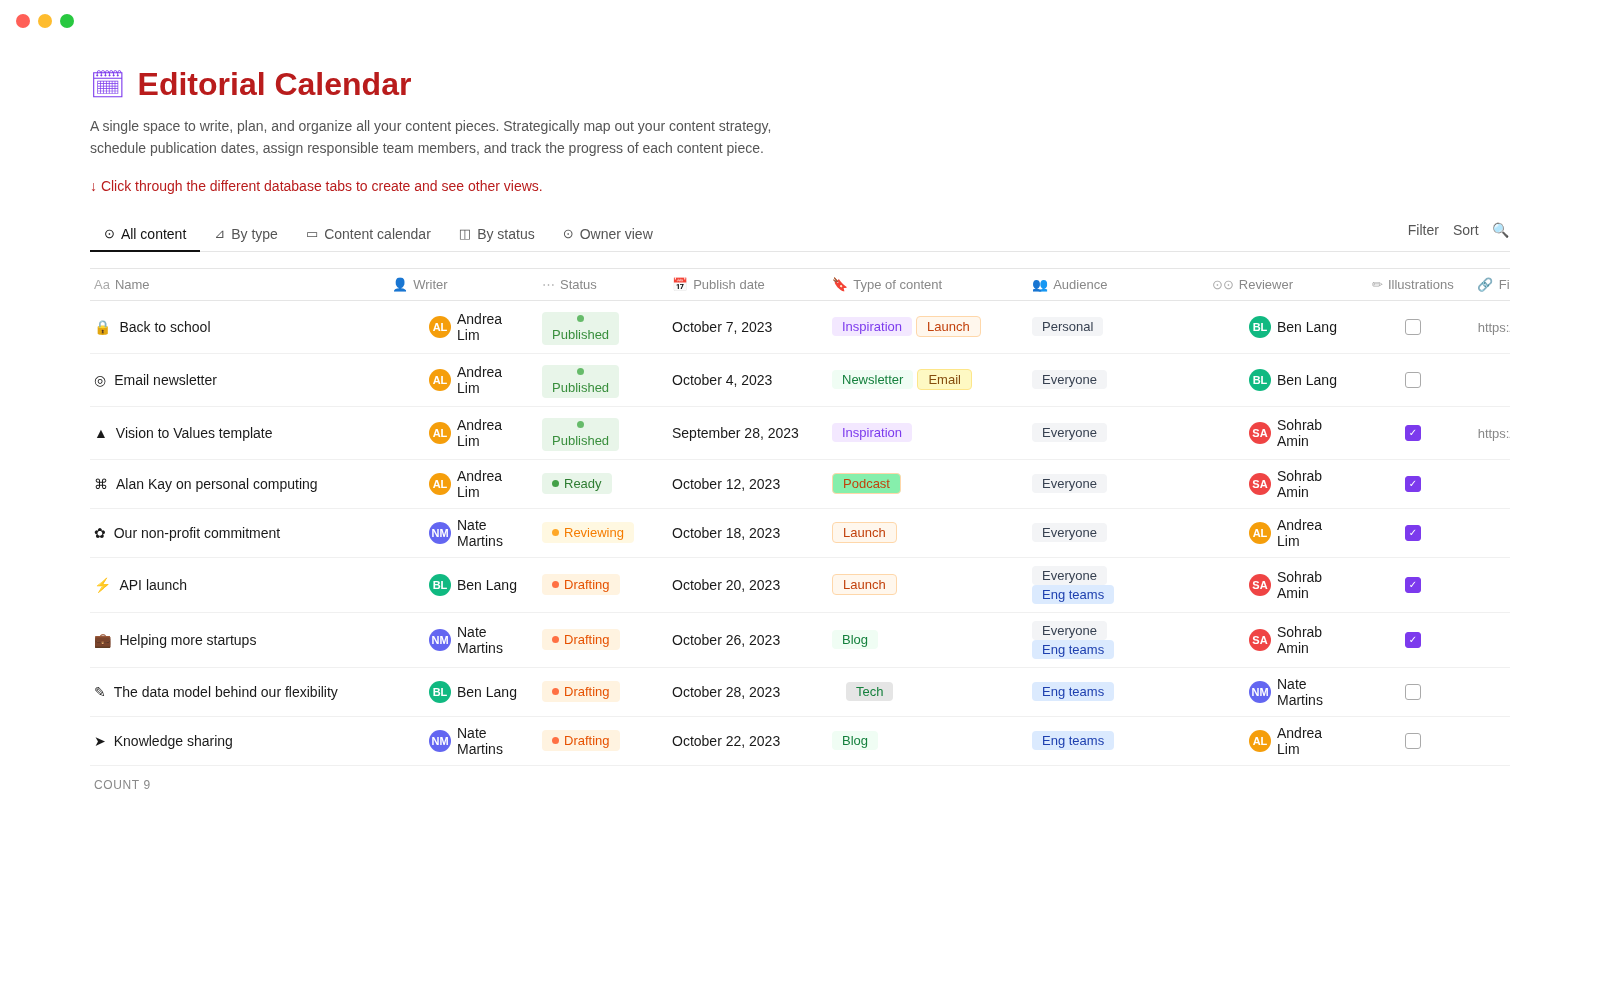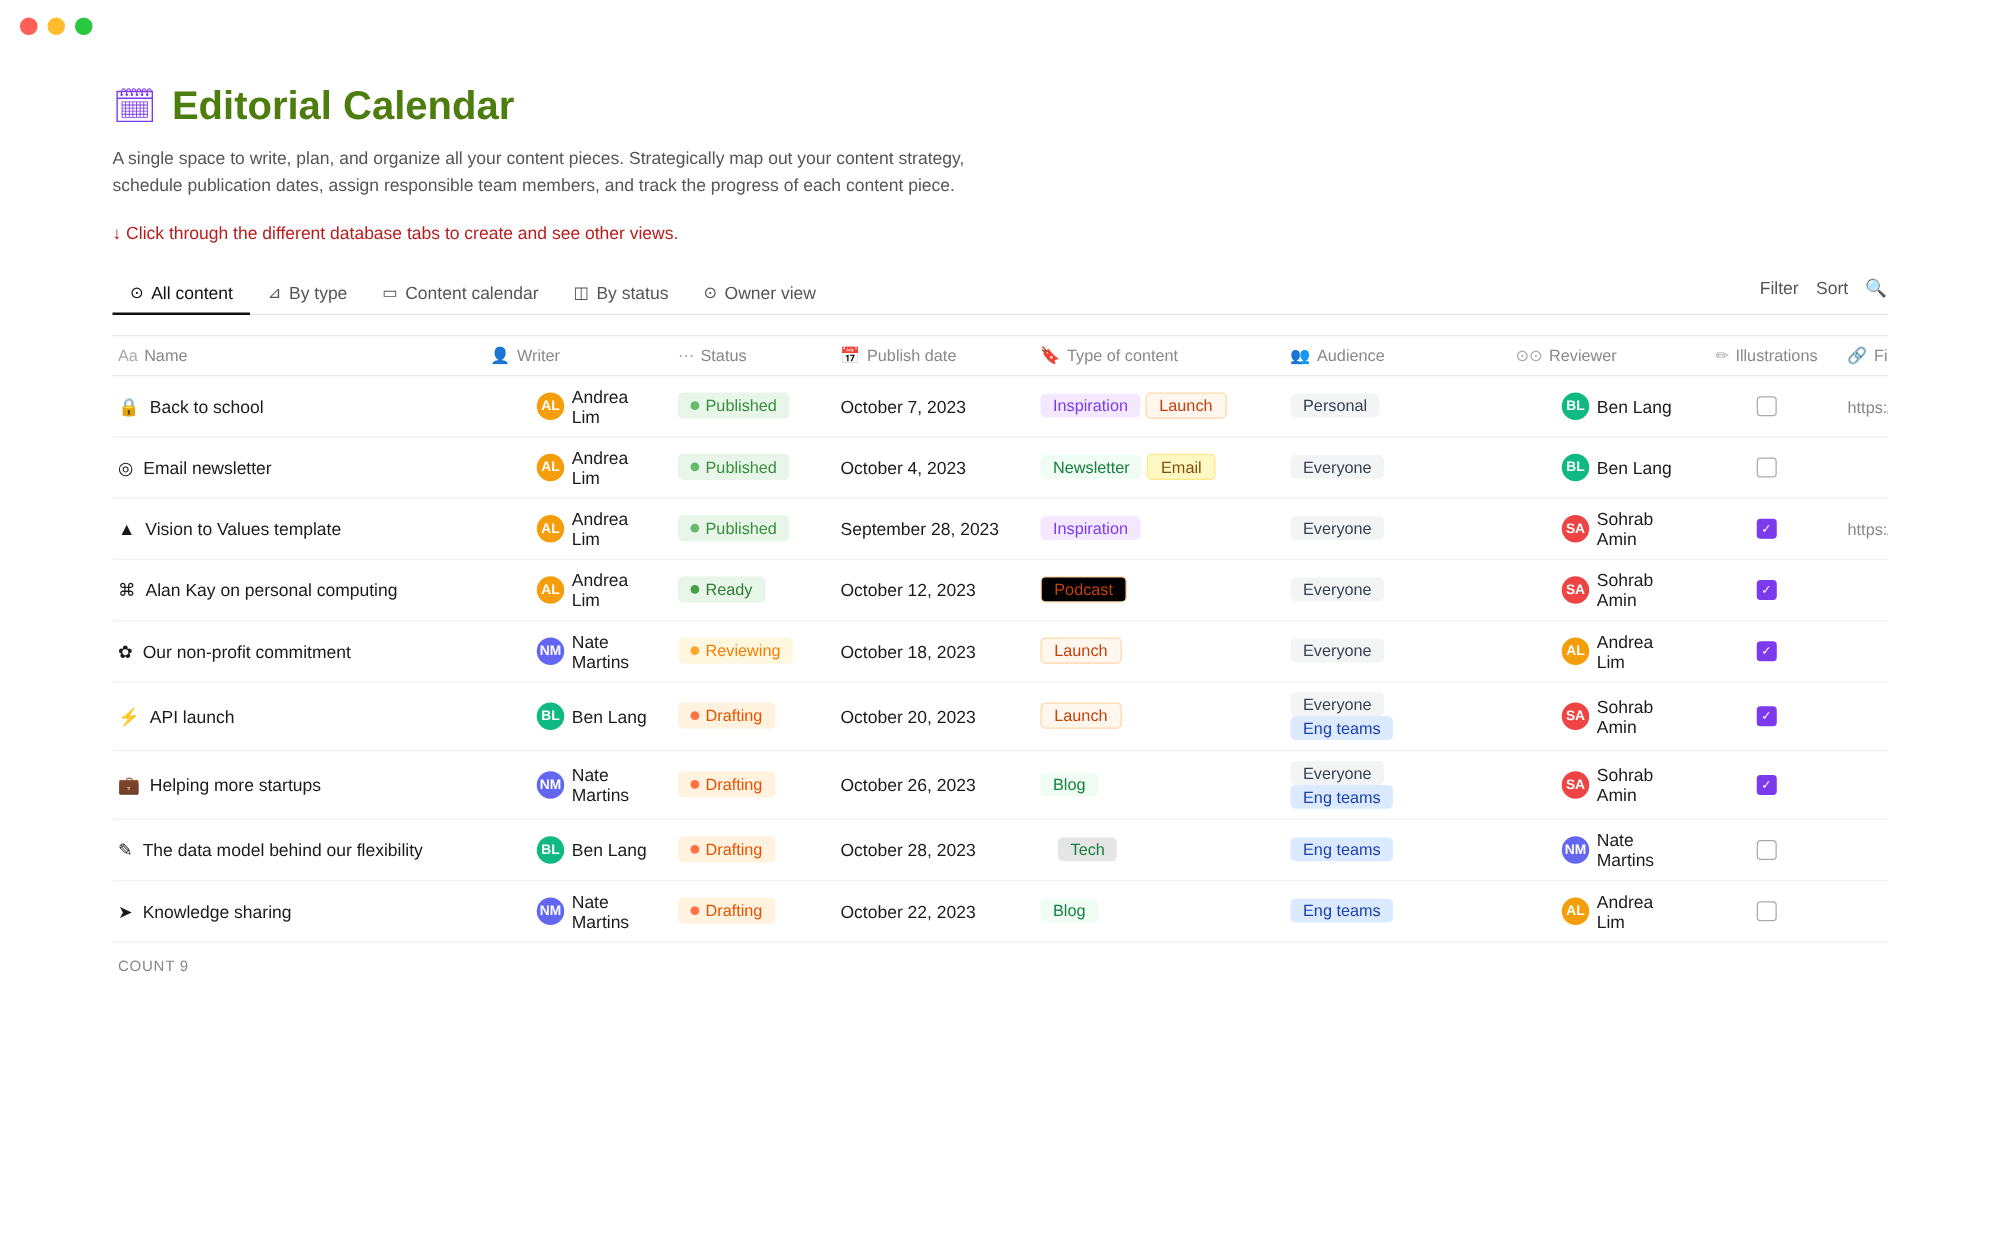--- a/index.html
+++ b/index.html
@@ -37,21 +37,21 @@
       gap: 12px;
       margin-bottom: 12px;
     }
     .page-icon {
       font-size: 28px;
       color: #7c3aed;
     }
     .page-title {
       font-size: 32px;
       font-weight: 700;
-      color: #4d7c0f;
+      color: #b91c1c;
     }
     .page-description {
       color: #555;
       font-size: 14px;
       line-height: 1.6;
       max-width: 700px;
       margin-bottom: 18px;
     }
     .hint-text {
       color: #b91c1c;
@@ -157,21 +157,21 @@
       gap: 5px;
       padding: 3px 10px;
       border-radius: 4px;
       font-size: 13px;
       font-weight: 500;
     }
     .status-dot {
       width: 7px; height: 7px; border-radius: 50%;
       display: inline-block;
     }
-    .status-published { background: #e8f5e9; color: #388e3c; }
+    .status-published { background: #e8f5e9; color: #388e3c; flex-direction: column; }
     .status-published .status-dot { background: #66bb6a; }
     .status-ready { background: #e8f5e9; color: #2e7d32; }
     .status-ready .status-dot { background: #43a047; }
     .status-reviewing { background: #fff8e1; color: #f57c00; }
     .status-reviewing .status-dot { background: #ffa726; }
     .status-drafting { background: #fff3e0; color: #e65100; }
     .status-drafting .status-dot { background: #ff7043; }
 
     
     .type-badge {
@@ -180,21 +180,21 @@
       padding: 2px 10px;
       border-radius: 4px;
       font-size: 13px;
       font-weight: 500;
       margin-right: 4px;
     }
     .type-inspiration { background: #f3e8ff; color: #7c3aed; }
     .type-launch { background: #fff7ed; color: #c2410c; border: 1px solid #fed7aa; }
     .type-newsletter { background: #f0fdf4; color: #15803d; }
     .type-email { background: #fef9c3; color: #854d0e; border: 1px solid #fde68a; }
-    .type-podcast { background: #000000; color: #c2410c; border: 1px solid #fed7aa; }
+    .type-podcast { background: #86efac; color: #c2410c; border: 1px solid #fed7aa; }
     .type-blog { background: #f0fdf4; color: #15803d; }
     .type-tech { background: #e5e5e5; color: #15803d; margin-left: 14px; }
 
     
     .audience-badge {
       display: inline-flex;
       align-items: center;
       padding: 2px 10px;
       border-radius: 4px;
       font-size: 13px;

